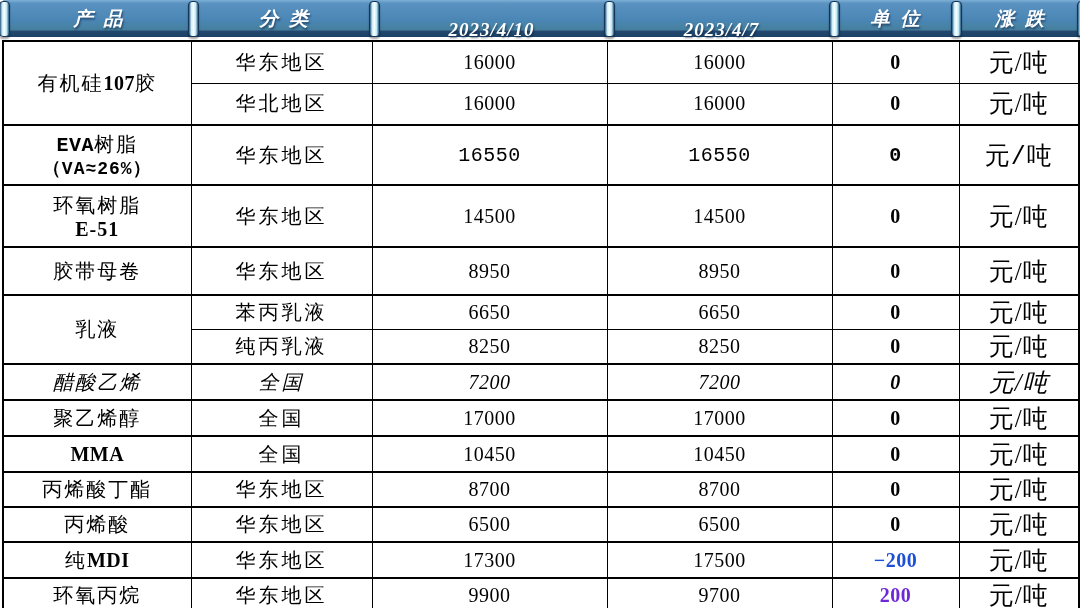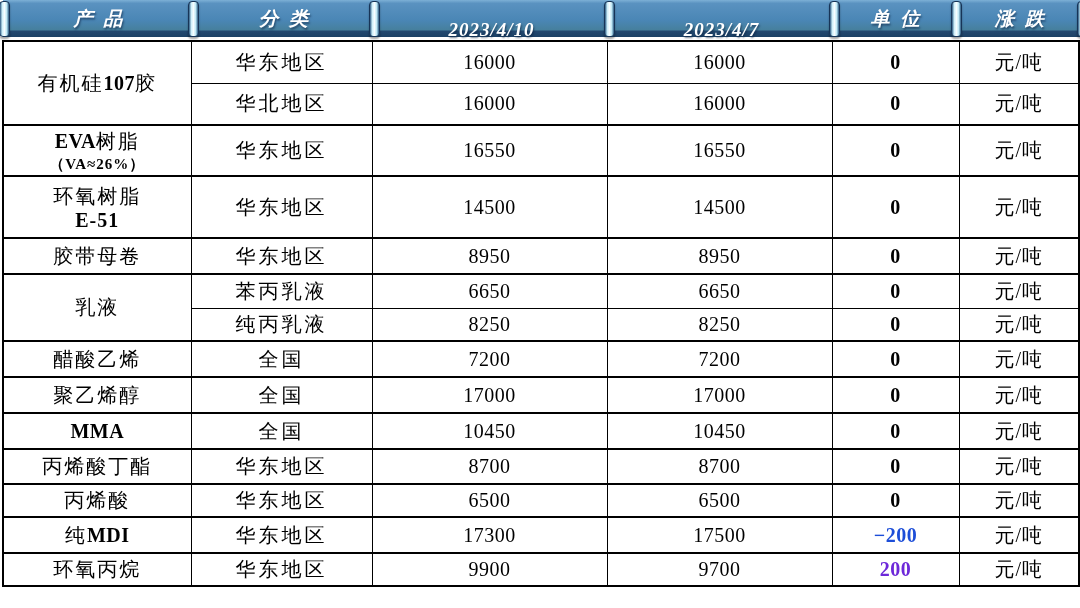--- a/index.html
+++ b/index.html
@@ -47,26 +47,26 @@
     border:2px solid #000;
   }
   td{
     border:1px solid #000;padding:0;
     text-align:center;vertical-align:middle;
     font-size:20px;color:#000;overflow:hidden;
   }
   tr.group-start > td{border-top:2px solid #000;}
   .c-product{letter-spacing:2px;}
   .c-cat{letter-spacing:3px;}
-  .c-unit{font-size:20px;letter-spacing:1px;}
+  .c-unit{font-size:25px;letter-spacing:1px;}
   .c-num{letter-spacing:0.5px;}
   .c-chg{font-weight:bold;letter-spacing:0.5px;}
   .pl1 .lat{font-weight:bold;letter-spacing:0.5px;}
   .pl2{font-weight:bold;line-height:1.05;letter-spacing:1px;}
-  .pl2.small{font-size:15px;margin-top:2px;}
+  .pl2.small{font-size:18px;margin-top:2px;}
 </style>
 </head>
 <body>
 
 <div class="header">
   <div class="hcell w0 spread">
       <span>产品</span>
     </div>
   <div class="hcell w1 spread">
       <span>分类</span>
@@ -105,21 +105,21 @@
         <td class="c-chg">0</td>
         <td class="c-unit">元/吨</td>
       </tr>
       <tr style="height: 42px;">
         <td class="c-cat">华北地区</td>
         <td class="c-num">16000</td>
         <td class="c-num">16000</td>
         <td class="c-chg">0</td>
         <td class="c-unit">元/吨</td>
       </tr>
-      <tr class="group-start" style="height: 51px;">
+      <tr class="group-start" style="height: 60px; font-family: Liberation Mono, monospace;">
         <td class="c-product">
           <div class="pl1"><span class="lat">EVA</span><span>树脂</span></div>
           <div class="pl2 small">（VA≈26%）</div>
         </td>
         <td class="c-cat">华东地区</td>
         <td class="c-num">16550</td>
         <td class="c-num">16550</td>
         <td class="c-chg">0</td>
         <td class="c-unit">元/吨</td>
       </tr>
@@ -127,21 +127,21 @@
         <td class="c-product">
           <div class="pl1"><span>环氧树脂</span></div>
           <div class="pl2">E-51</div>
         </td>
         <td class="c-cat">华东地区</td>
         <td class="c-num">14500</td>
         <td class="c-num">14500</td>
         <td class="c-chg">0</td>
         <td class="c-unit">元/吨</td>
       </tr>
-      <tr class="group-start" style="height: 36px;">
+      <tr class="group-start" style="height: 48px;">
         <td class="c-product">
           <div class="pl1"><span>胶带母卷</span></div>
         </td>
         <td class="c-cat">华东地区</td>
         <td class="c-num">8950</td>
         <td class="c-num">8950</td>
         <td class="c-chg">0</td>
         <td class="c-unit">元/吨</td>
       </tr>
       <tr class="group-start" style="height: 34px;">
@@ -154,21 +154,21 @@
         <td class="c-chg">0</td>
         <td class="c-unit">元/吨</td>
       </tr>
       <tr style="height: 33px;">
         <td class="c-cat">纯丙乳液</td>
         <td class="c-num">8250</td>
         <td class="c-num">8250</td>
         <td class="c-chg">0</td>
         <td class="c-unit">元/吨</td>
       </tr>
-      <tr class="group-start" style="height: 36px;">
+      <tr class="group-start" style="height: 36px; font-style: italic;">
         <td class="c-product">
           <div class="pl1"><span>醋酸乙烯</span></div>
         </td>
         <td class="c-cat">全国</td>
         <td class="c-num">7200</td>
         <td class="c-num">7200</td>
         <td class="c-chg">0</td>
         <td class="c-unit">元/吨</td>
       </tr>
       <tr class="group-start" style="height: 36px;">

